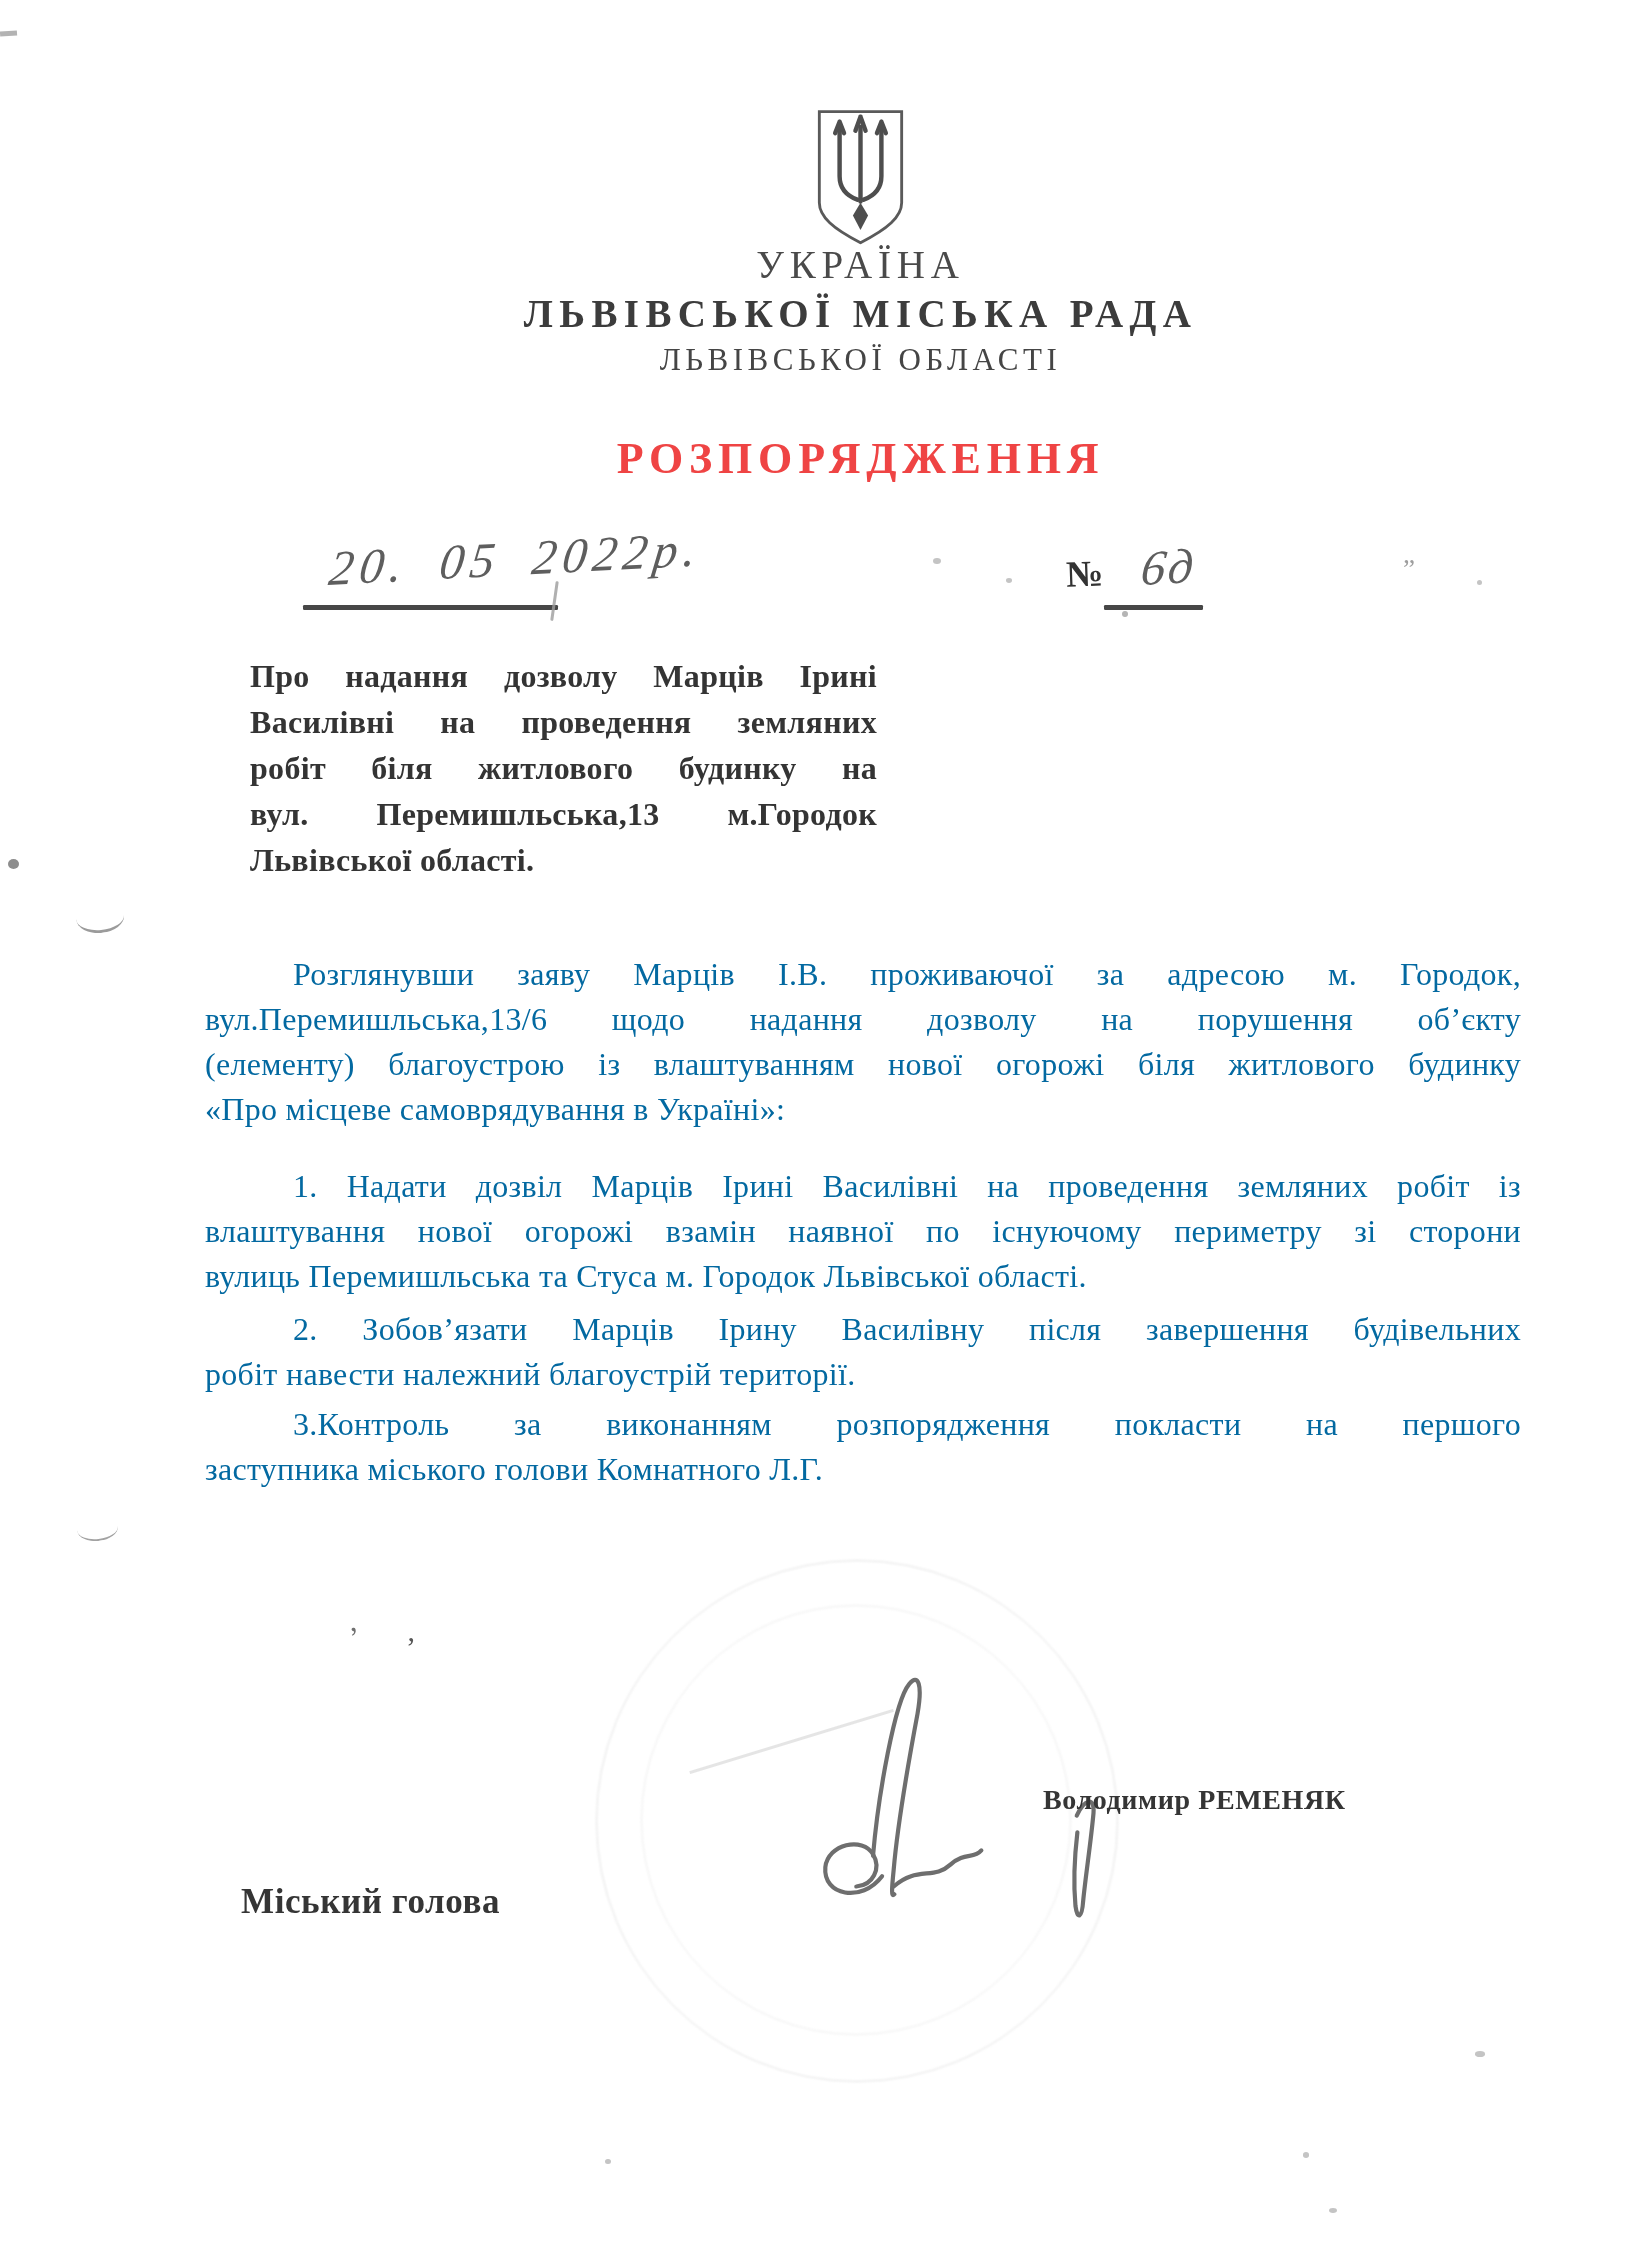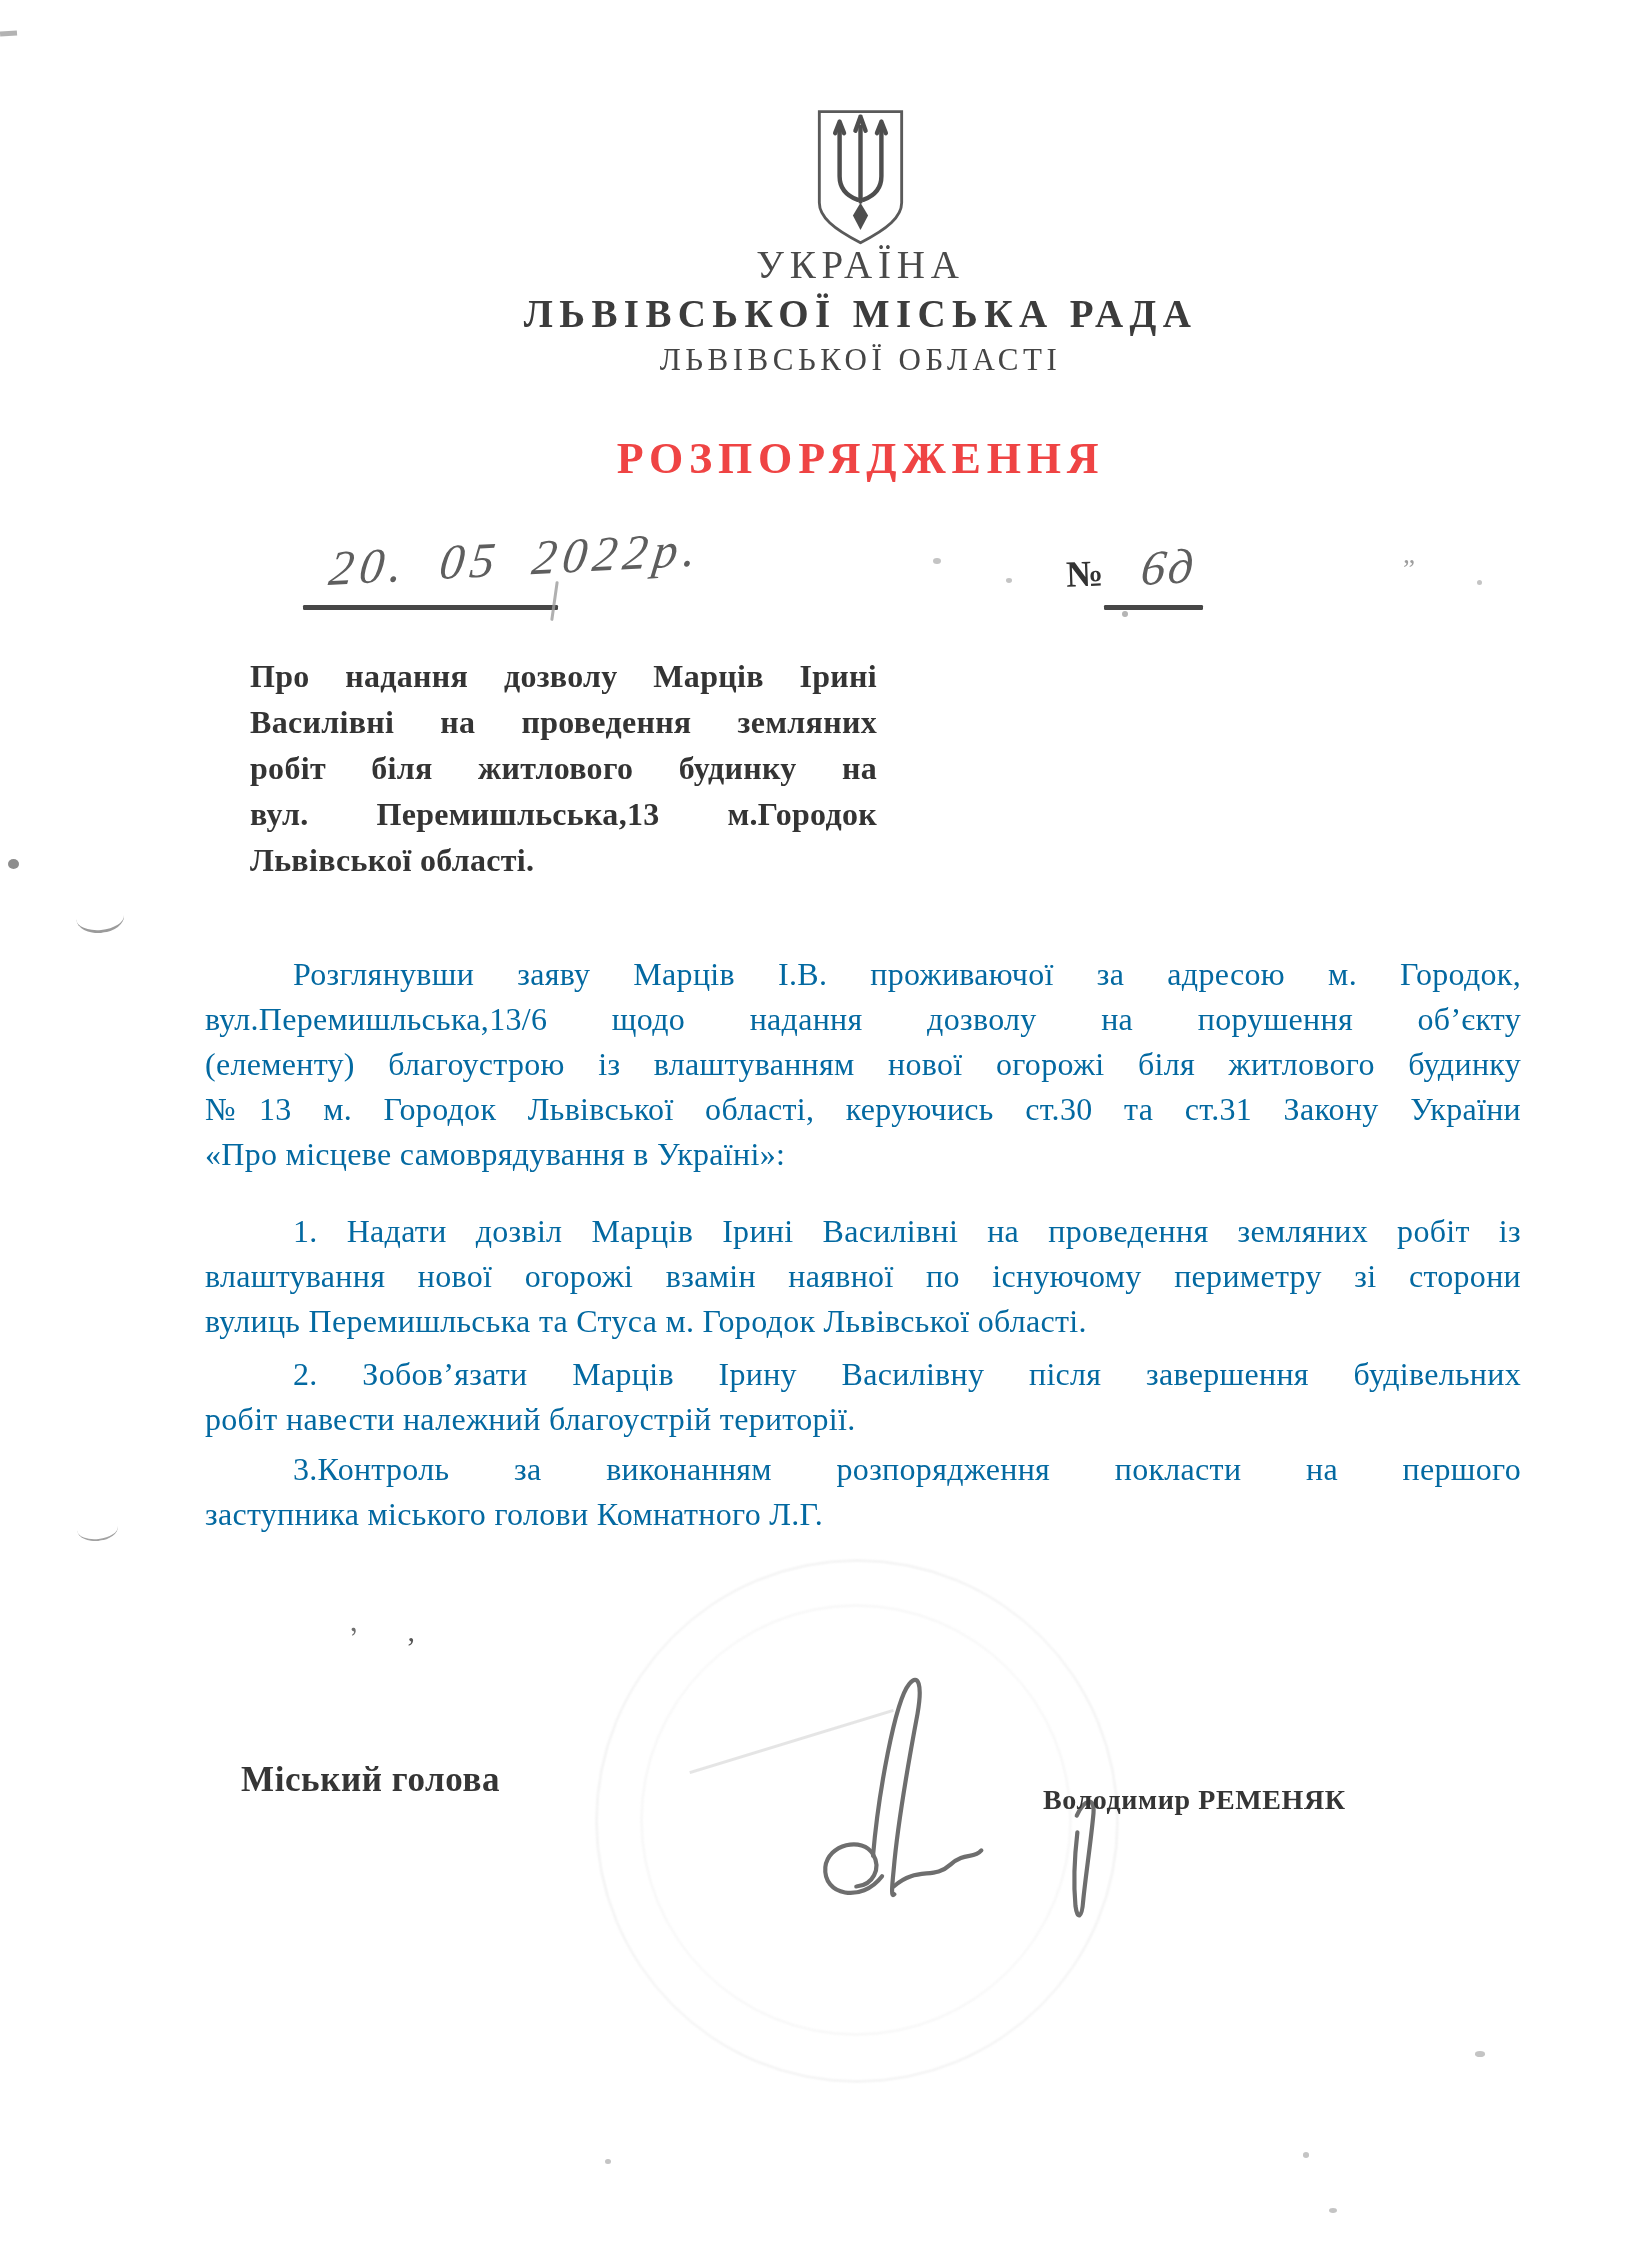--- a/index.html
+++ b/index.html
@@ -45,21 +45,21 @@
     position:absolute;left:205px;top:952px;width:1316px;
     font-size:32px;color:#0369a1;letter-spacing:0.3px;
   }
   .line{height:45px;line-height:45px;text-align:justify;text-align-last:justify;}
   .line.first{text-indent:88px;}
   .line.last{text-align:right;text-align-last:left;}
   .mt-item1{margin-top:32px;}
   .mt-item2{margin-top:7.7px;}
   .mt-item3{margin-top:5.2px;}
   
-  .sig-title{position:absolute;left:241px;top:1760px;font-size:35px;font-weight:600;color:#353535;letter-spacing:0.6px;}
+  .sig-title{position:absolute;left:241px;top:1882px;font-size:35px;font-weight:600;color:#353535;letter-spacing:0.6px;}
   .sig-name{position:absolute;left:1043px;top:1784px;font-size:28px;font-weight:600;color:#353535;letter-spacing:0.6px;}
   .stamp{
     position:absolute;left:596px;top:1560px;width:520px;height:520px;
     border:1.9px solid rgba(158,158,158,.30);border-radius:50%;
     filter:blur(1.3px);
   }
   .stamp-inner{
     position:absolute;left:44px;top:44px;width:428px;height:428px;
     border:1.3px solid rgba(158,158,158,.20);border-radius:50%;
   }
@@ -123,21 +123,20 @@
     <div class="s-line">Василівні на проведення земляних</div>
     <div class="s-line">робіт біля житлового будинку на</div>
     <div class="s-line">вул. Перемишльська,13 м.Городок</div>
     <div class="s-line last">Львівської області.</div>
   </div>
 
   <div class="body-block">
     <div class="line first">Розглянувши заяву   Марців І.В. проживаючої за адресою м. Городок,</div>
     <div class="line">вул.Перемишльська,13/6 щодо надання   дозволу   на порушення об’єкту</div>
     <div class="line">(елементу) благоустрою  із влаштуванням нової огорожі біля житлового будинку</div>
-    <div class="line">№13  м. Городок Львівської області, керуючись ст.30 та ст.31 Закону України</div>
     <div class="line last">«Про місцеве самоврядування в Україні»:</div>
 
     <div class="line first mt-item1">1. Надати дозвіл Марців Ірині Василівні на проведення земляних робіт із</div>
     <div class="line">влаштування нової огорожі взамін наявної по існуючому периметру зі сторони</div>
     <div class="line last">вулиць Перемишльська та Стуса м. Городок Львівської області.</div>
 
     <div class="line first mt-item2">2. Зобов’язати Марців Ірину Василівну   після завершення будівельних</div>
     <div class="line last">робіт навести належний благоустрій території.</div>
 
     <div class="line first mt-item3">3.Контроль   за   виконанням   розпорядження   покласти   на   першого</div>

